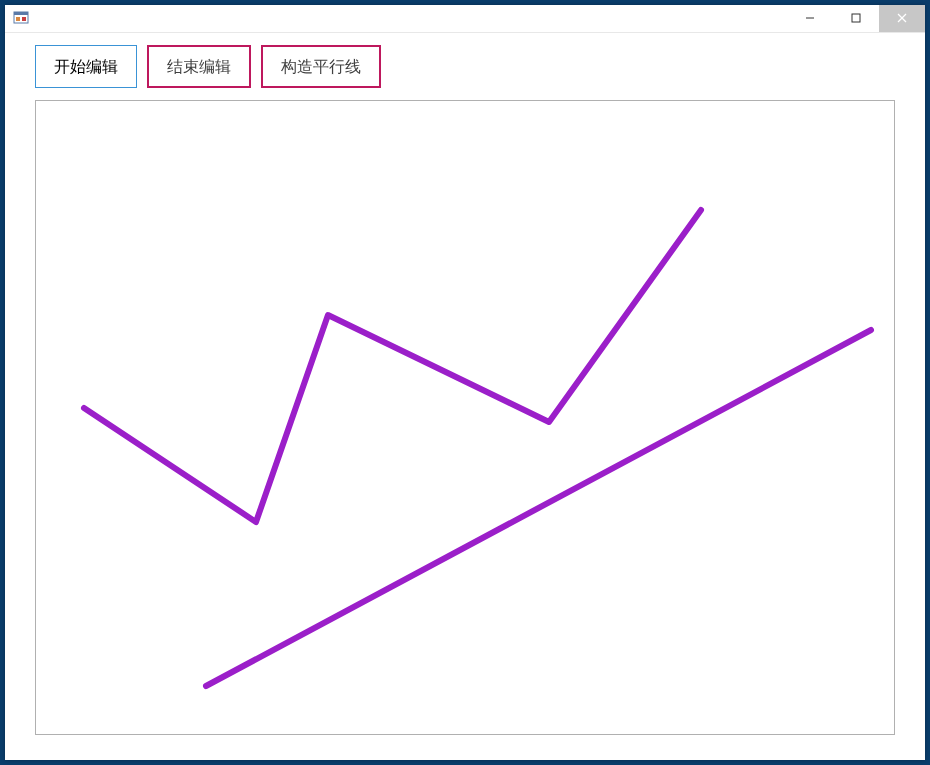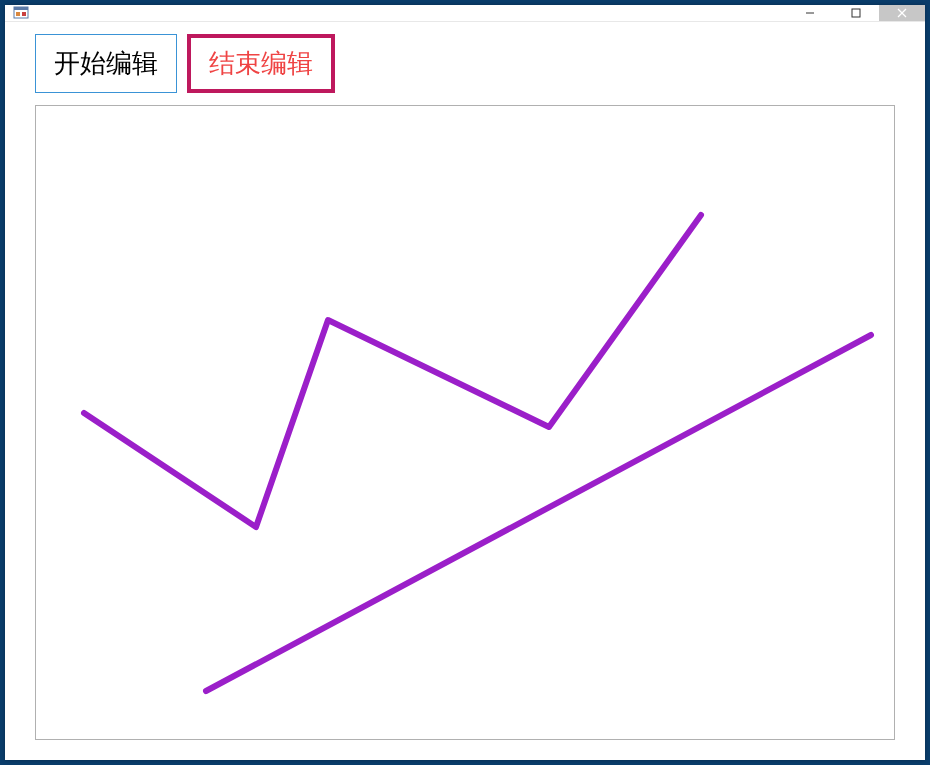--- a/index.html
+++ b/index.html
@@ -74,34 +74,34 @@
     }
     .toolbar {
       display: flex;
       gap: 10px;
       margin-bottom: 12px;
     }
     .toolbar-btn {
       padding: 10px 18px;
       border: 1px solid #c5c5c5;
       background: #ffffff;
-      font-size: 26px;
+      font-size: 16px;
       font-family: "KaiTi", "STKaiti", "Microsoft YaHei", serif;
       cursor: pointer;
       color: #333;
       line-height: 1.2;
     }
     .toolbar-btn.selected {
       border: 1px solid #3a93d6;
       background: #ffffff;
       color: #000;
     }
     .toolbar-btn.disabled {
-      color: #ef4444;
-      border: 4px solid #be185d;
+      color: #404040;
+      border: 2px solid #be185d;
     }
     .canvas-area {
       flex: 1;
       border: 1px solid #b0b0b0;
       background: #ffffff;
       position: relative;
     }
     .canvas-svg {
       width: 100%;
       height: 100%;
@@ -139,20 +139,21 @@
           <line x1="9" y1="1" x2="1" y2="9" stroke="#fff" stroke-width="1.2"></line>
         </svg>
       </div>
     </div>
   </div>
 
   <div class="content">
     <div class="toolbar">
       <button class="toolbar-btn selected">开始编辑</button>
       <button class="toolbar-btn disabled">结束编辑</button>
+      <button class="toolbar-btn disabled">构造平行线</button>
     </div>
 
     <div class="canvas-area">
       <svg class="canvas-svg" viewBox="0 0 858 633" preserveAspectRatio="none">
         <polyline fill="none" stroke="#9b1fc9" stroke-width="6" stroke-linecap="round" stroke-linejoin="round" points="48,307 220,421 292,214 513,321 665,109"></polyline>
         <line x1="170" y1="585" x2="835" y2="229" stroke="#9b1fc9" stroke-width="6" stroke-linecap="round"></line>
       </svg>
     </div>
   </div>
 </div>

